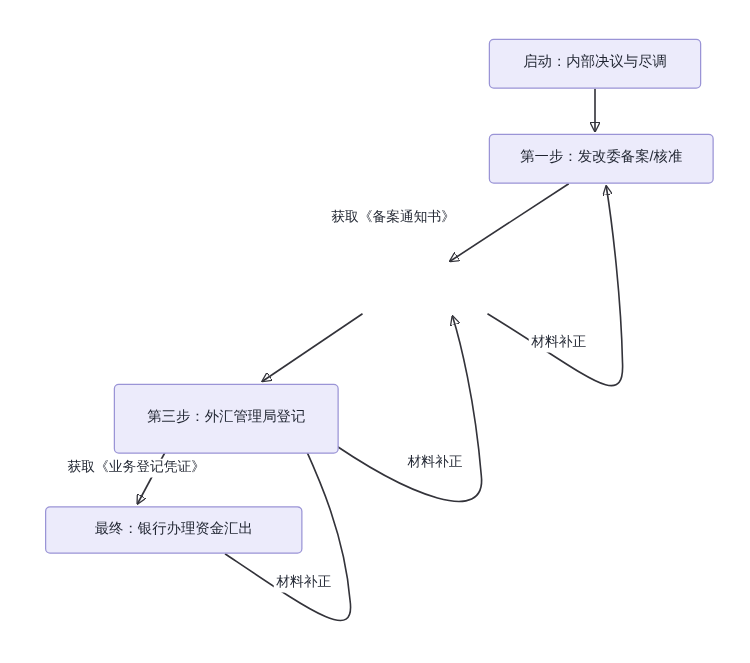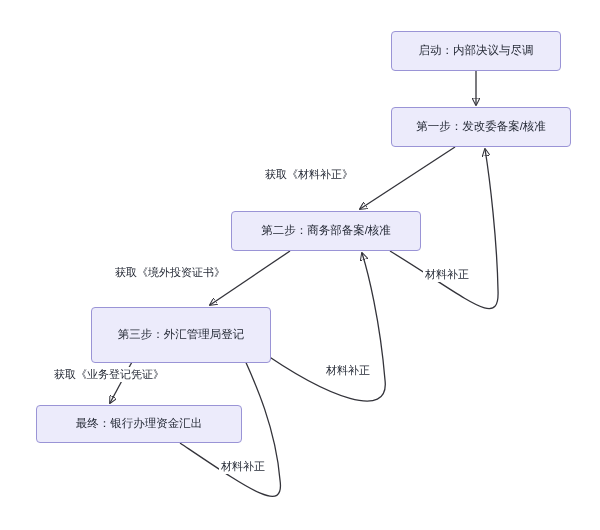--- a/index.html
+++ b/index.html
@@ -86,35 +86,31 @@
   </svg>
 
   <div class="node" style="left:391px; top:107px; width:180px; height:40px;">
     <span>第一步：发改委备案/核准</span>
   </div>
 
   <div class="node" style="left:391px; top:31px; width:170px; height:40px;">
     <span>启动：内部决议与尽调</span>
   </div>
 
-  <div class="node" style="left:231px; top:211px; width:190px; height:40px;">
-    <span>第二步：商务部备案/核准</span>
-  </div>
 
   <div class="node" style="left:91px; top:307px; width:180px; height:56px;">
     <span>第三步：外汇管理局登记</span>
   </div>
 
   <div class="node" style="left:36px; top:405px; width:206px; height:38px;">
     <span>最终：银行办理资金汇出</span>
   </div>
 
-  <div class="edge-label" style="left:263px; top:167px;">获取《材料补正》</div>
+  <div class="edge-label" style="left:263px; top:167px;">获取《备案通知书》</div>
 
-  <div class="edge-label" style="left:113px; top:265px;">获取《境外投资证书》</div>
 
   <div class="edge-label" style="left:52px; top:367px;">获取《业务登记凭证》</div>
 
   <div class="edge-label" style="left:423px; top:267px;">材料补正</div>
 
   <div class="edge-label" style="left:324px; top:363px;">材料补正</div>
 
   <div class="edge-label" style="left:219px; top:459px;">材料补正</div>
 
 </div>

